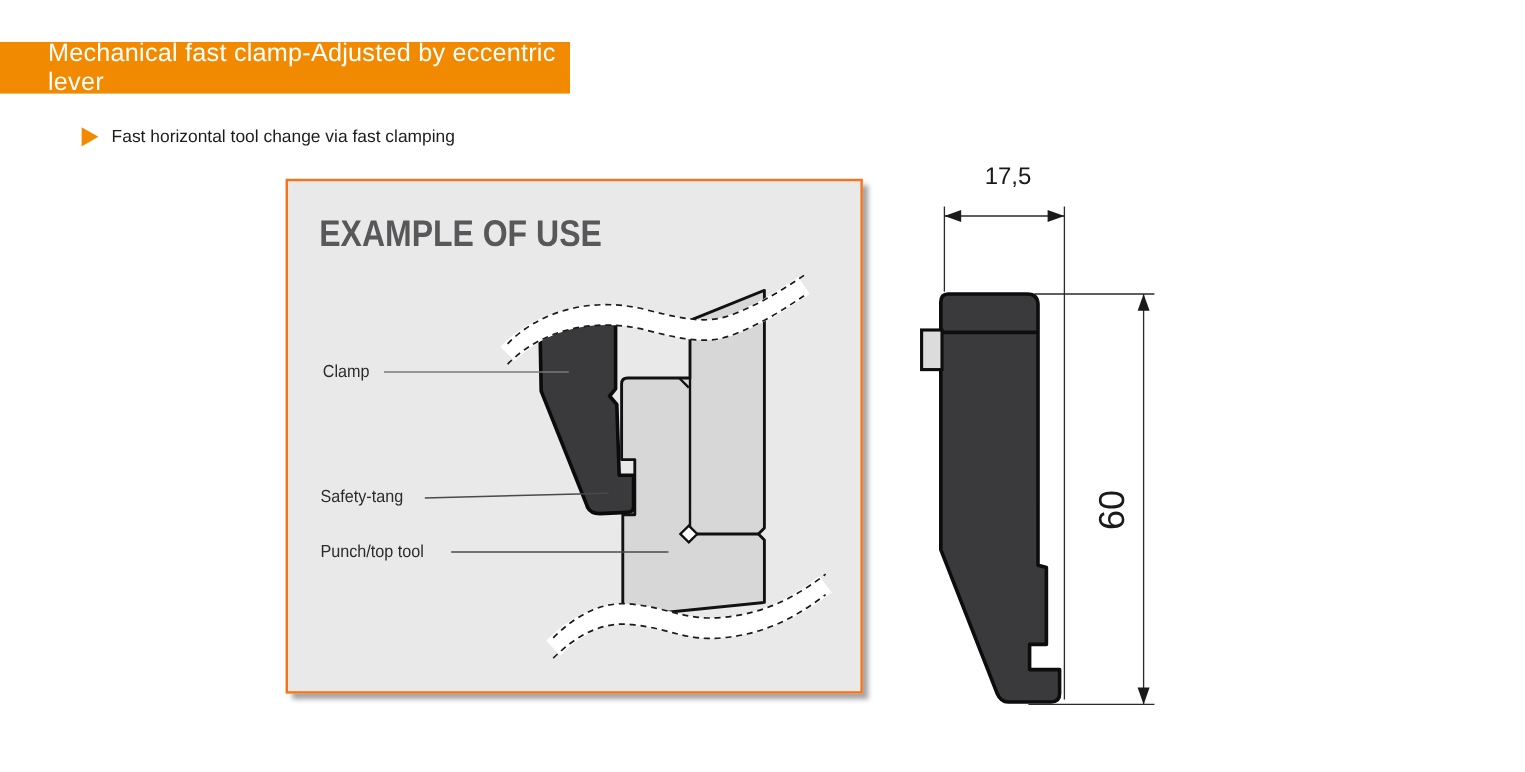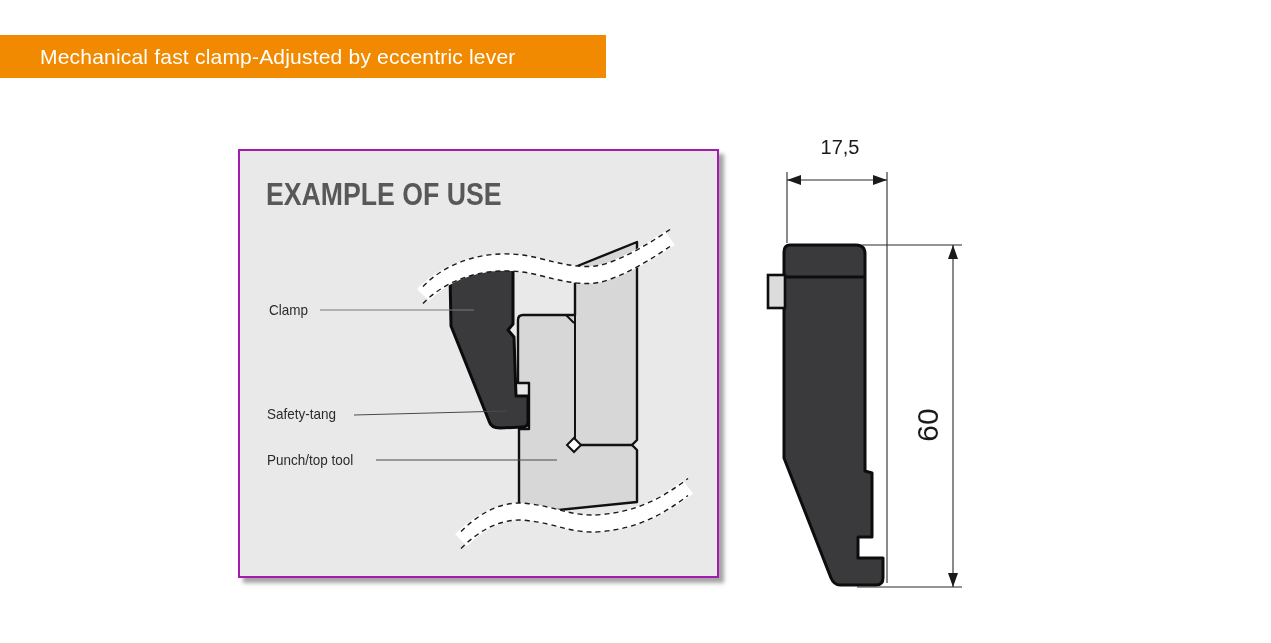--- a/index.html
+++ b/index.html
@@ -1,50 +1,54 @@
 <!DOCTYPE html>
 <html><head>
 <meta charset="utf-8">
 <style>
   * { margin:0; padding:0; box-sizing:border-box; }
   html,body { width:1271px; height:643px; background:#ffffff; font-family:"Liberation Sans", sans-serif; overflow:hidden; }
   .page { position:relative; width:1271px; height:643px; background:#ffffff; }
 
   
-  .banner { position:absolute; left:0; top:35px; width:606px; height:43px; background:#f18a00; display:flex; align-items:center; }
+  .banner { position:absolute; left:0; top:35px; width:475px; height:43px; background:#f18a00; display:flex; align-items:center; }
   .banner-title { color:#ffffff; font-size:21px; padding-left:40px; letter-spacing:0.2px; }
 
   
   .feature { position:absolute; left:68px; top:106px; display:flex; align-items:center; }
   .tri { width:0; height:0; border-left:14px solid #f18a00; border-top:8px solid transparent; border-bottom:8px solid transparent; margin-right:11px; }
   .feature-text { font-size:14.5px; color:#1c1c1c; }
 
   
   .panel { position:absolute; left:238px; top:149px; width:481px; height:429px; background:#e9e9e9;
-           border:2px solid #a21caf; box-shadow:5px 5px 4px rgba(90,90,90,0.55); }
+           border:2px solid #f97316; box-shadow:5px 5px 4px rgba(90,90,90,0.55); }
   .panel svg { position:absolute; left:0; top:0; }
   .panel-title { position:absolute; left:26px; top:26px; font-size:31px; font-weight:bold; color:#58585a;
                  transform:scaleX(0.86); transform-origin:left center; white-space:nowrap; letter-spacing:0px; }
   .diagram-label { position:absolute; font-size:14.5px; color:#2b2b2b; transform:scaleX(0.93); transform-origin:left center; white-space:nowrap; }
 
   
   .profile { position:absolute; left:750px; top:130px; width:230px; height:478px; }
   .dim-width { position:absolute; left:795px; top:136px; width:90px; text-align:center; font-size:20px; color:#1a1a1a; }
   .dim-height { position:absolute; left:896px; top:403px; width:64px; height:44px; text-align:center; font-size:30px; color:#1a1a1a;
                 transform:rotate(-90deg); line-height:44px; }
 </style>
 </head>
 <body>
 
 <div class="page">
 
   <div class="banner">
     <div class="banner-title">Mechanical fast clamp-Adjusted by eccentric lever</div>
   </div>
 
+  <div class="feature">
+    <div class="tri"></div>
+    <div class="feature-text">Fast horizontal tool change via fast clamping</div>
+  </div>
 
   <div class="panel">
     <svg width="477" height="425" viewBox="0 0 477 425">
 
       <path d="M 283,164 L 335,164 L 335,116 L 397,91 L 397,289 L 392,294 L 397,299 L 397,351 L 279,363 L 279,278 L 289,278 L 289,232 L 278,232 L 278,169 Q 278,164 283,164 Z" fill="#d7d7d7" stroke="#111111" stroke-width="2.4" stroke-linejoin="round"></path>
 
       <line x1="335" y1="164" x2="335" y2="289" stroke="#111111" stroke-width="2"></line>
       <line x1="340" y1="294" x2="392" y2="294" stroke="#111111" stroke-width="2.6"></line>
       <line x1="326" y1="164" x2="334" y2="172" stroke="#111111" stroke-width="2"></line>
 

